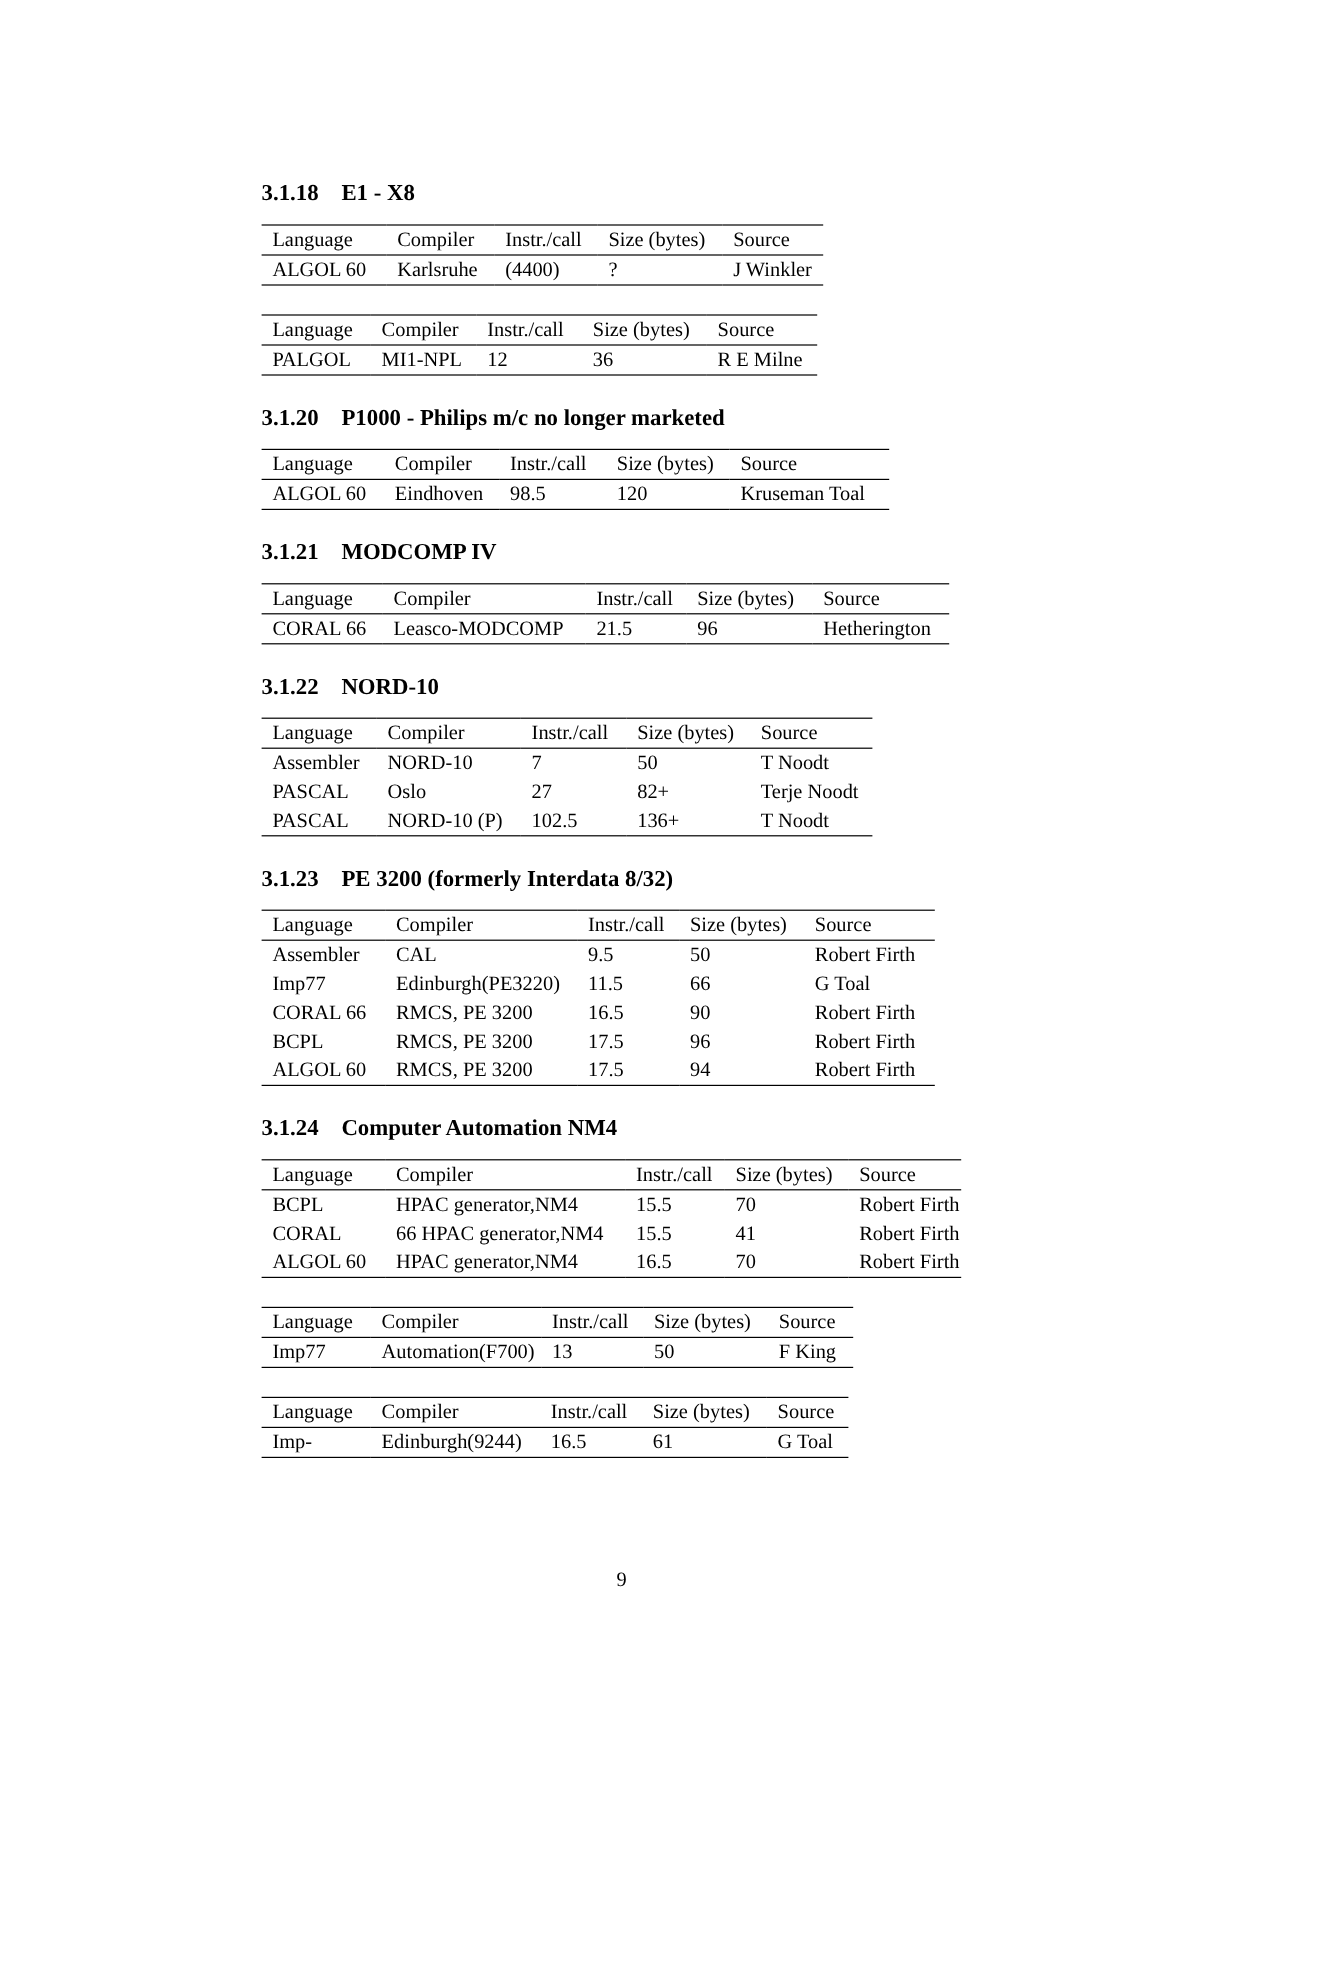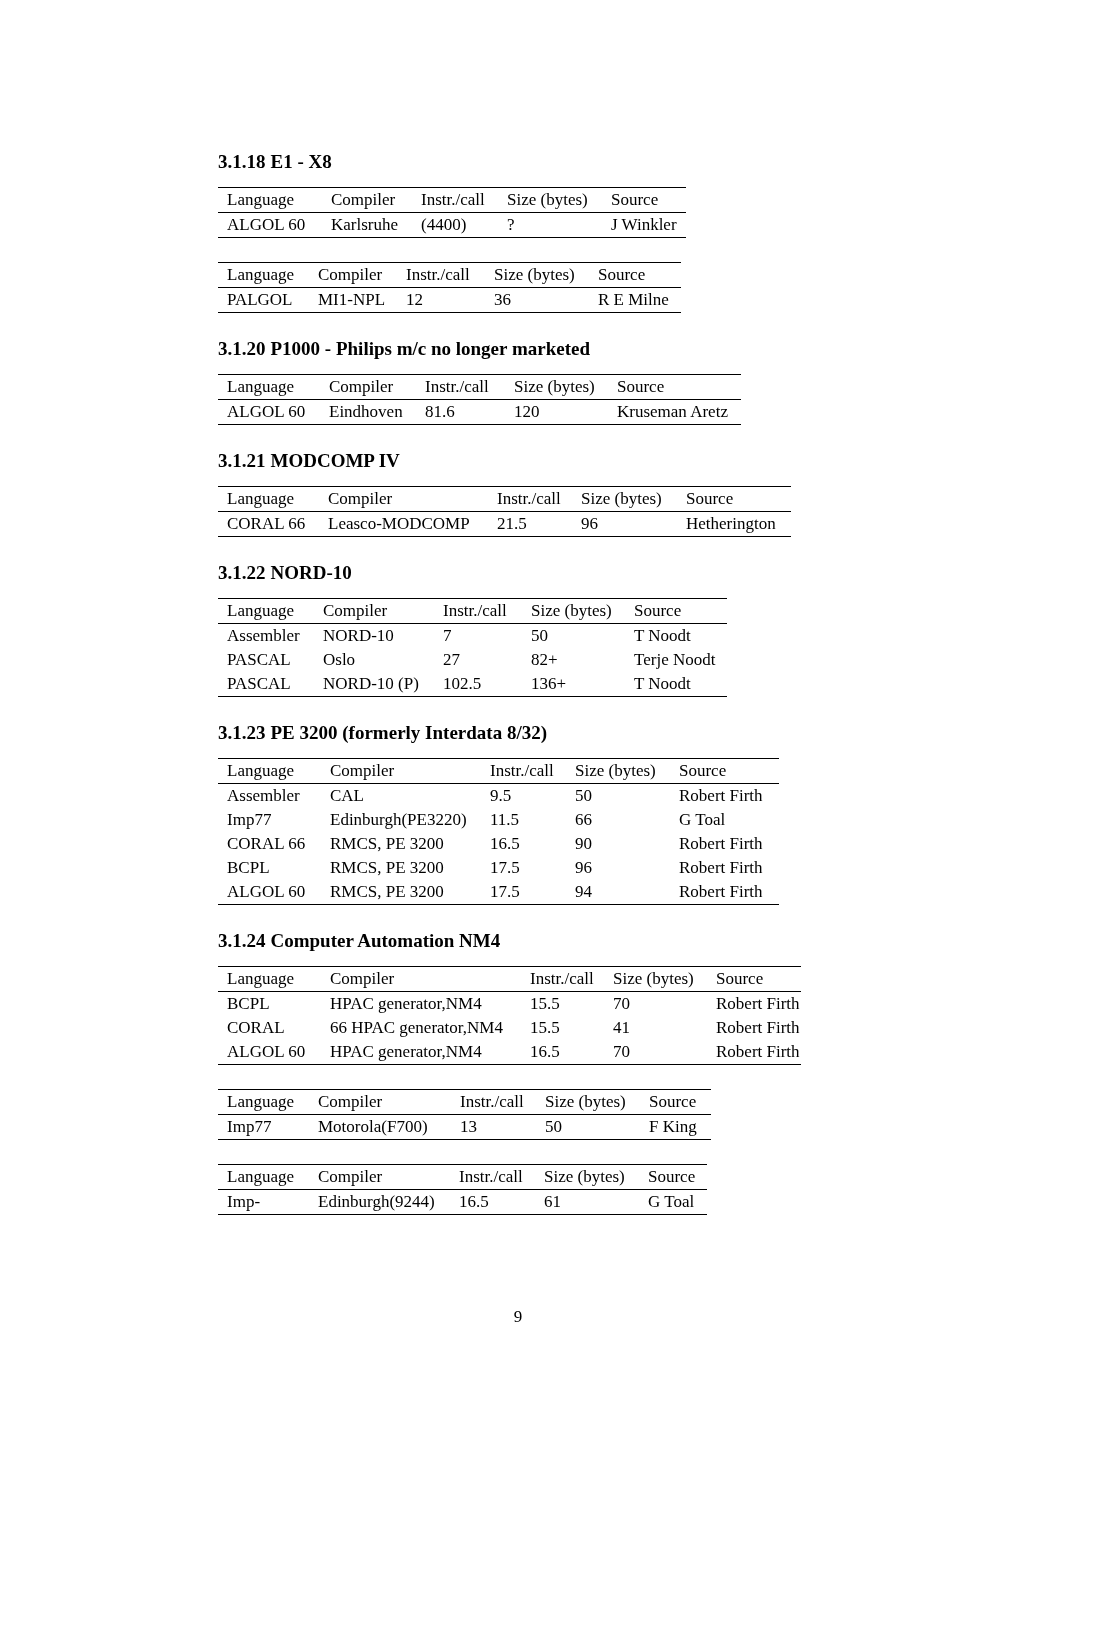--- a/index.html
+++ b/index.html
@@ -7,21 +7,21 @@
     width: 1120px; height: 1642px;
     background: #ffffff; color: #000000;
     font-family: "Liberation Serif", serif;
     overflow: hidden;
   }
   .page { box-sizing: border-box; padding: 150px 0 0 218px; }
   .sec-h {
     font-size: 19px; line-height: 24px; font-weight: bold;
     margin: 0 0 13px 0;
   }
-  .sec-num { display: inline-block; margin-right: 5px; }
+  .sec-num { display: inline-block; margin-right: 19px; }
   table.tbl {
     border-collapse: collapse; table-layout: fixed;
     margin: 0 0 24px 0;
     border-top: 1.5px solid #000; border-bottom: 1.5px solid #000;
   }
   .tbl th, .tbl td {
     font-size: 17px; font-weight: normal; text-align: left;
     height: 24px; line-height: 24px;
     padding: 0 0 0 9px; white-space: nowrap; overflow: visible;
   }
@@ -117,23 +117,23 @@
             <th>Compiler</th>
             <th>Instr./call</th>
             <th>Size (bytes)</th>
             <th>Source</th>
           </tr>
         </thead>
         <tbody>
           <tr>
             <td>ALGOL 60</td>
             <td>Eindhoven</td>
-            <td>81.6</td>
+            <td>98.5</td>
             <td>120</td>
-            <td>Kruseman Aretz</td>
+            <td>Kruseman Toal</td>
           </tr>
         </tbody>
       </table>
   </section>
 
   <section>
     <h3 class="sec-h">
       <span class="sec-num">3.1.21</span><span>MODCOMP IV</span>
     </h3>
     <table class="tbl" style="width: 573px;">
@@ -334,21 +334,21 @@
             <th>Language</th>
             <th>Compiler</th>
             <th>Instr./call</th>
             <th>Size (bytes)</th>
             <th>Source</th>
           </tr>
         </thead>
         <tbody>
           <tr>
             <td>Imp77</td>
-            <td>Motorola(F700)</td>
+            <td>Automation(F700)</td>
             <td>13</td>
             <td>50</td>
             <td>F King</td>
           </tr>
         </tbody>
       </table>
   </section>
 
   <section>
     <table class="tbl" style="width: 489px;">

